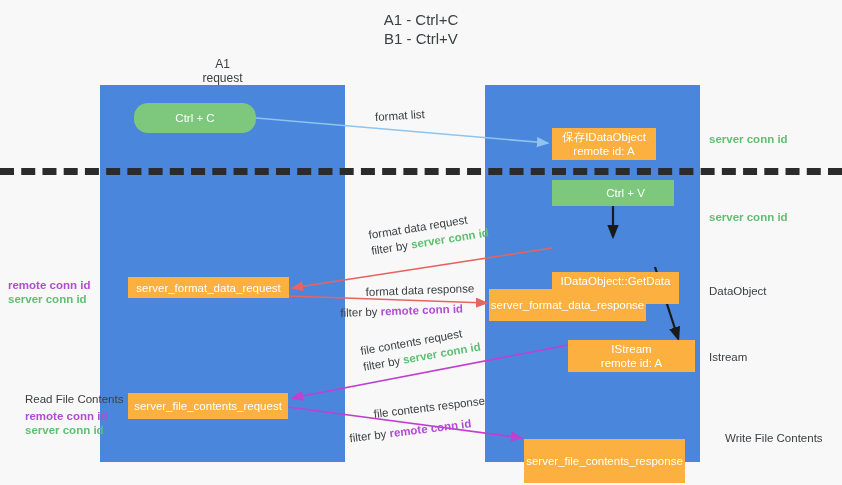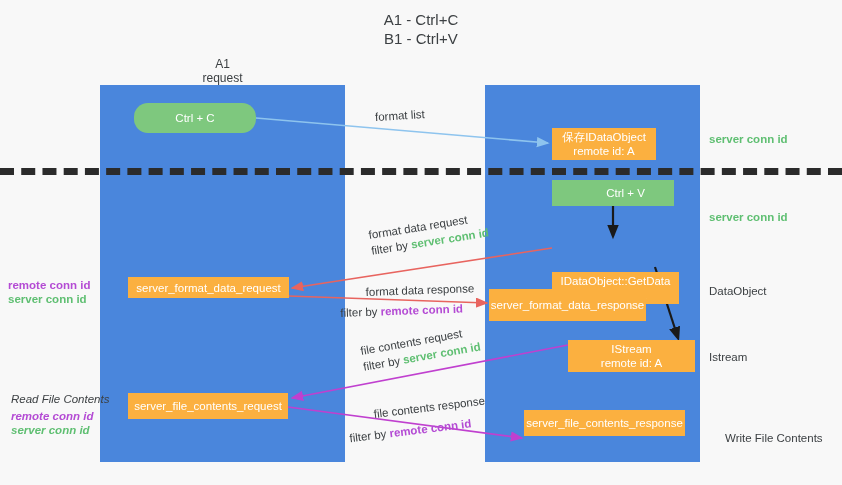--- a/index.html
+++ b/index.html
@@ -175,21 +175,21 @@
 
   <div class="abs node orange" style="left:489px; top:289px; width:157px; height:32px;">
     <span>server_format_data_response</span>
   </div>
 
   <div class="abs node orange" style="left:568px; top:340px; width:127px; height:32px;">
     <span>IStream</span>
     <span class="l2">remote id: A</span>
   </div>
 
-  <div class="abs node orange" style="left:524px; top:410px; width:161px; height:26px;">
+  <div class="abs node orange" style="left:524px; top:439px; width:161px; height:44px;">
     <span>server_file_contents_response</span>
   </div>
 
   <div class="abs divider"></div>
 
   <div class="abs edge-label" style="left:375px; top:110px; transform: rotate(-3.5deg);">
     <span>format list</span>
   </div>
 
   <div class="abs edge-label" style="left:370px; top:228px; transform: rotate(-9deg);">
@@ -238,19 +238,19 @@
 
   <div class="abs ann gray" style="left:709px; top:431px;margin-left:16px;">
     <span>Write File Contents</span>
   </div>
 
   <div class="abs" style="left:8px; top:278px;">
     <div class="ann purple">remote conn id</div>
     <div class="ann green">server conn id</div>
   </div>
 
-  <div class="abs" style="left:11px; top:392px;font-style:italic;">
+  <div class="abs" style="left:25px; top:392px;">
     <div class="ann gray">Read File Contents</div>
     <div class="ann purple" style="margin-top:3px;">remote conn id</div>
     <div class="ann green">server conn id</div>
   </div>
 
 </div>
 
 </body></html>

